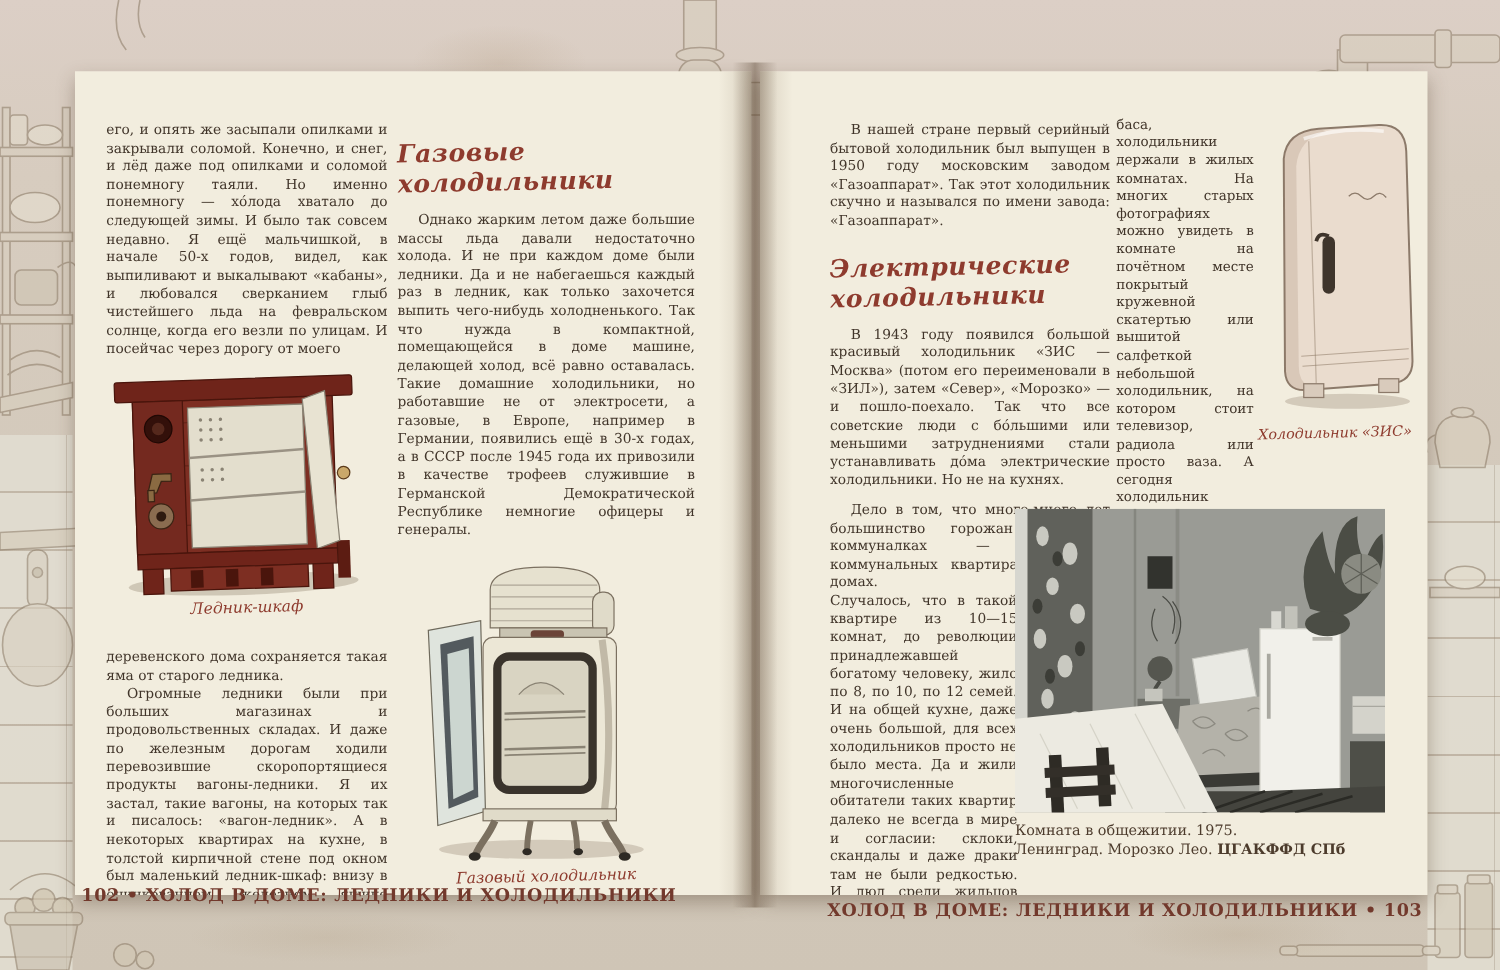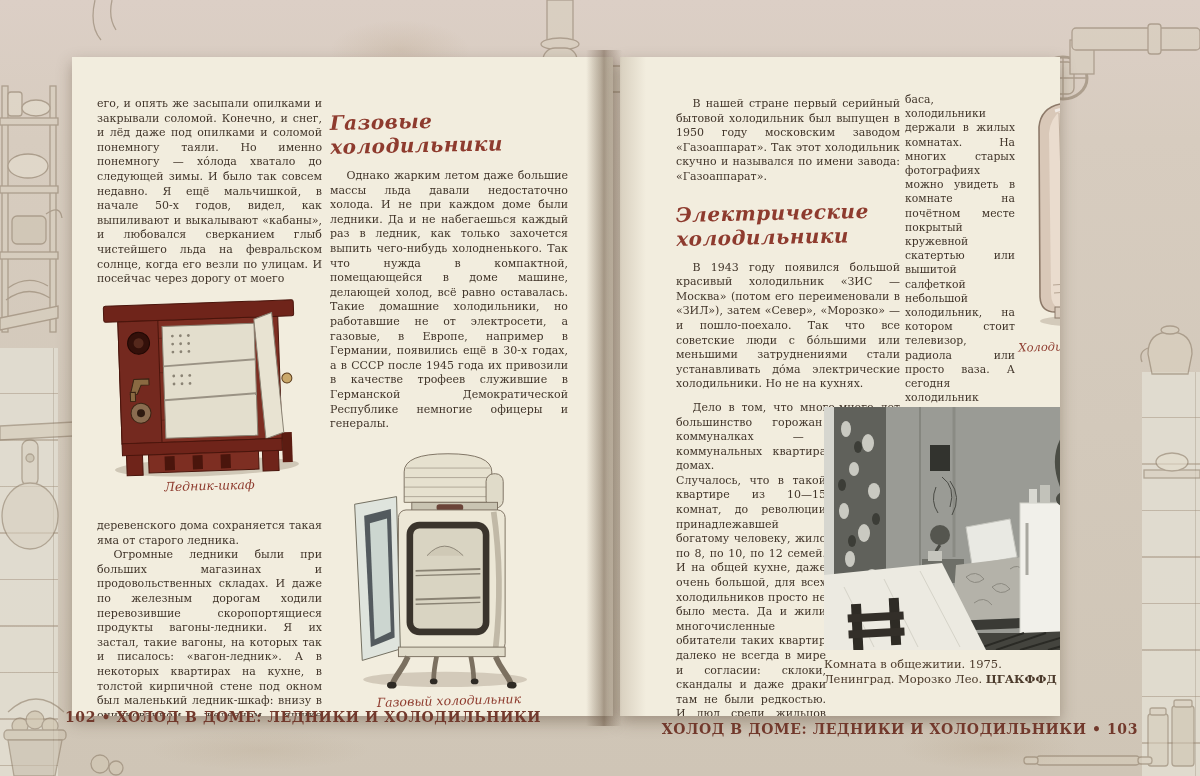--- a/index.html
+++ b/index.html
@@ -6,23 +6,23 @@
   #stage{position:relative;width:1200px;height:776px;overflow:hidden;
          background:linear-gradient(180deg,#dccfc6 0%,#d7ccbf 18%,#d3c9bb 55%,#cfc5b6 100%);
          font-family:"DejaVu Serif",serif;}
   .deco{position:absolute;pointer-events:none;}
   .tiles{position:absolute;background:
       linear-gradient(90deg, transparent 0 53px, rgba(145,130,110,.35) 53px 54px, transparent 54px),
       repeating-linear-gradient(180deg,#e3dfd3 0 45px, rgba(145,130,110,.30) 45px 46.5px);
       opacity:.85;}
   .stain{position:absolute;border-radius:50%;}
   .page{position:absolute;top:57px;width:541px;height:659px;background:#f2edde;
-        box-shadow:0 6px 14px rgba(75,55,35,.35);overflow:hidden;margin-left:12px;}
+        box-shadow:0 6px 14px rgba(75,55,35,.35);overflow:hidden;}
   #page-left{left:60px;}
-  #page-right{left:608px;width:440px;}
+  #page-right{left:608px;width:534px;}
   #page-left::after{content:"";position:absolute;right:0;top:0;bottom:0;width:26px;
         background:linear-gradient(90deg,transparent,rgba(100,75,50,.18));}
   #page-right::after{content:"";position:absolute;left:0;top:0;bottom:0;width:26px;
         background:linear-gradient(270deg,transparent,rgba(100,75,50,.18));}
   .spine{position:absolute;left:586px;top:50px;width:36px;height:676px;z-index:5;
         background:linear-gradient(90deg,transparent,rgba(80,58,38,.30) 40%,rgba(80,58,38,.42) 50%,rgba(80,58,38,.30) 60%,transparent);}
   .col{position:absolute;color:#41352a;font-size:11px;line-height:14.6px;text-align:justify;}
   .para{margin:0 0 0 0;}
   .indent{text-indent:1.5em;}
   .sp-before{margin-top:9px;}

